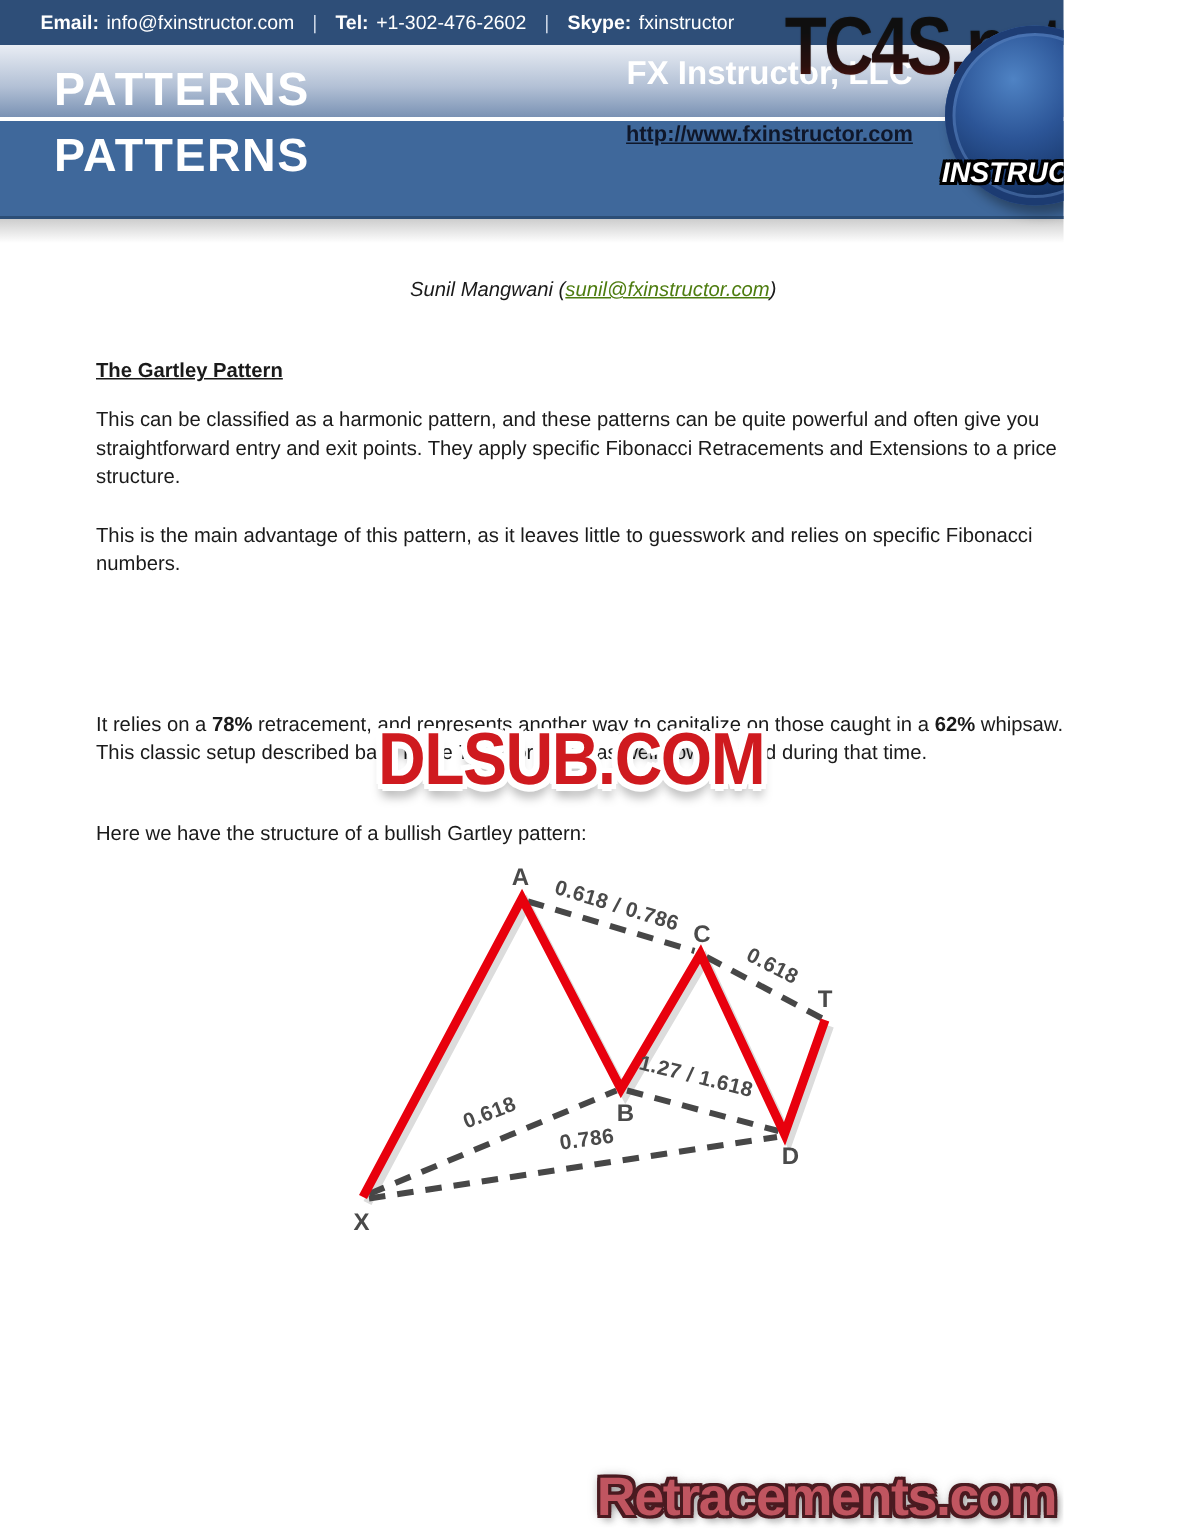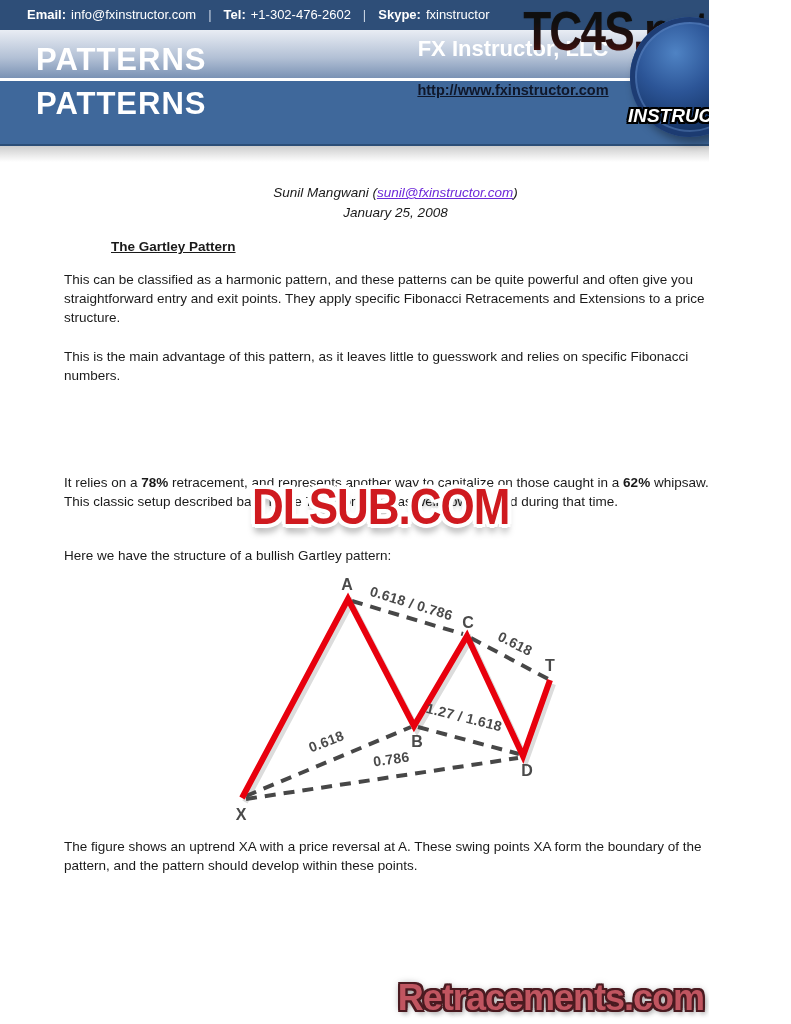--- a/index.html
+++ b/index.html
@@ -41,23 +41,23 @@
            background:linear-gradient(180deg,#f2f7fd 0%,#9cc0e8 45%,#3c77c0 100%);
            -webkit-background-clip:text;background-clip:text;color:transparent;}
   .logo-instructor{position:absolute;left:-6px;top:88px;width:132px;text-align:center;
            font-size:19px;font-weight:bold;font-style:italic;color:#ffffff;letter-spacing:0px;
            text-shadow:-2px -2px 0 #000,2px -2px 0 #000,-2px 2px 0 #000,2px 2px 0 #000,
                        0 -2px 0 #000,0 2px 0 #000,-2px 0 0 #000,2px 0 0 #000;}
 
   
   .author-block{position:absolute;left:0;top:183px;width:791px;text-align:center;
                 font-style:italic;font-size:13.5px;line-height:20px;}
-  .author-link{color:#6d28d9;text-decoration:underline;cursor:pointer;}
+  .author-link{color:#4d7c0f;text-decoration:underline;cursor:pointer;}
   .heading{position:absolute;left:64px;top:239px;font-size:13.5px;font-weight:bold;
-           text-decoration:underline;margin-left:47px;}
+           text-decoration:underline;}
   .para{position:absolute;left:64px;width:670px;font-size:13.5px;line-height:19px;}
   .p1{top:270px;} .p2{top:347px;} .p3{top:402px;} .p4{top:473px;} .p5{top:546px;} .p6{top:837px;}
   .b{font-weight:bold;}
 
   
   .dlsub{position:absolute;left:252px;top:479px;font-size:44px;font-weight:900;
          letter-spacing:-1px;transform:scaleY(1.12);transform-origin:top left;
          color:#cf1a1f;white-space:nowrap;
          text-shadow:-3px -3px 0 #fff,3px -3px 0 #fff,-3px 3px 0 #fff,3px 3px 0 #fff,
                      0 -3px 0 #fff,0 4px 0 #fff,-4px 0 0 #fff,4px 0 0 #fff,
@@ -102,21 +102,20 @@
   </div>
 
   <div class="tc4s">TC4S.net</div>
 
   <div class="logo">
     <div class="logo-instructor">INSTRUCTOR</div>
   </div>
 
   <div class="author-block">
     <div><span>Sunil Mangwani (</span><a class="author-link">sunil@fxinstructor.com</a><span>)</span></div>
-    <div>January 25, 2008</div>
   </div>
 
   <div class="heading">The Gartley Pattern</div>
   <div class="para p1">This can be classified as a harmonic pattern, and these patterns can be quite powerful and often give you straightforward entry and exit points. They apply specific Fibonacci Retracements and Extensions to a price structure.</div>
   <div class="para p2">This is the main advantage of this pattern, as it leaves little to guesswork and relies on specific Fibonacci numbers.</div>
   <div class="para p4"><span>It relies on a </span><span class="b">78%</span><span> retracement, and represents another way to capitalize on those caught in a </span><span class="b">62%</span><span> whipsaw. This classic setup described back in the 70's works just as well now as it did during that time.</span></div>
   <div class="para p5">Here we have the structure of a bullish Gartley pattern:</div>
 
   <div class="dlsub">DLSUB.COM</div>
 
@@ -139,18 +138,17 @@
     <text class="pt-label" x="41" y="250" text-anchor="middle">X</text>
     <text class="pt-label" x="327" y="206" text-anchor="middle">D</text>
 
     <text class="ratio-label" x="210" y="38" text-anchor="middle" transform="rotate(17 210 38)">0.618 / 0.786</text>
     <text class="ratio-label" x="313" y="78" text-anchor="middle" transform="rotate(27 313 78)">0.618</text>
     <text class="ratio-label" x="263" y="152" text-anchor="middle" transform="rotate(14 263 152)">1.27 / 1.618</text>
     <text class="ratio-label" x="128" y="176" text-anchor="middle" transform="rotate(-21 128 176)">0.618</text>
     <text class="ratio-label" x="192" y="194" text-anchor="middle" transform="rotate(-8 192 194)">0.786</text>
   </svg>
 
-  <div class="para p6">The figure shows an uptrend XA with a price reversal at A. These swing points XA form the boundary of the pattern, and the pattern should develop within these points.</div>
 
 
   <div class="traders">Retracements.com</div>
 
 </div>
 
 </body></html>

